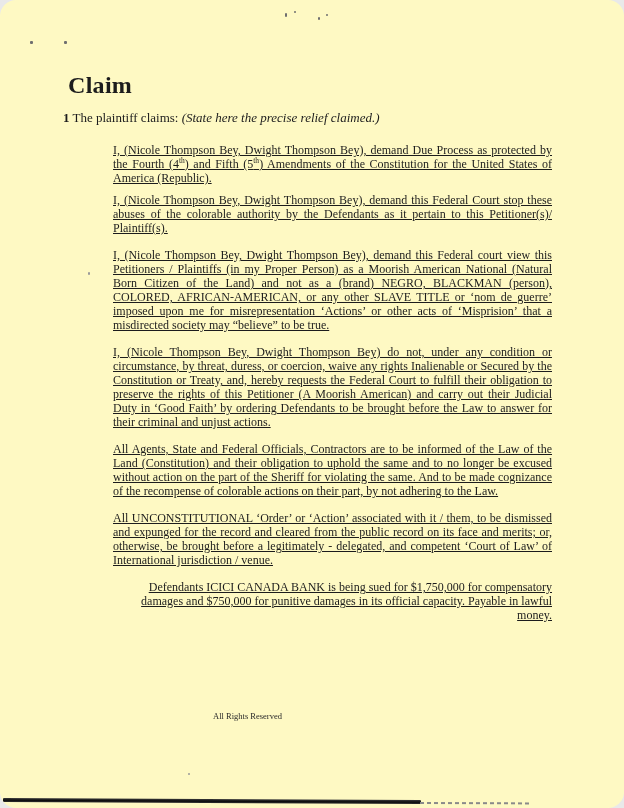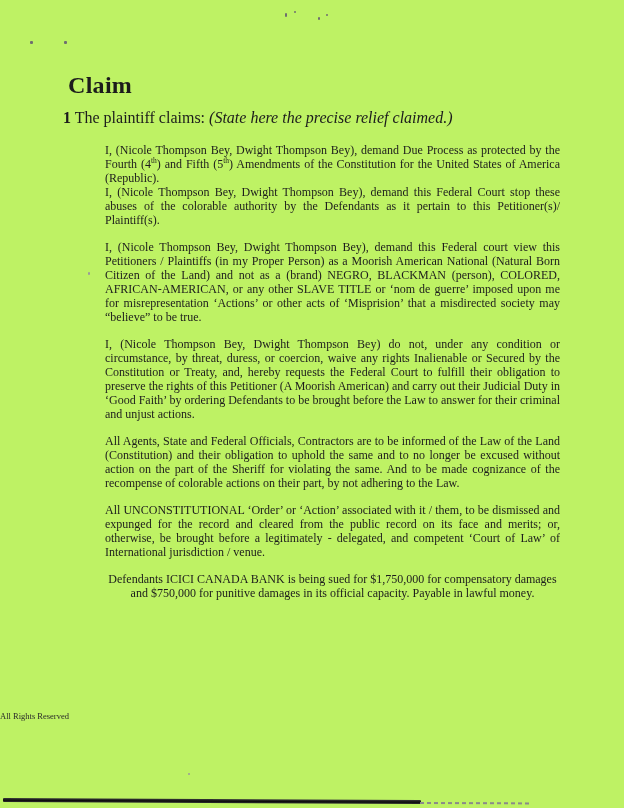--- a/index.html
+++ b/index.html
@@ -5,61 +5,63 @@
   html, body {
     margin: 0;
     padding: 0;
     background: #e9e9e9;
   }
   .page {
     position: relative;
     width: 624px;
     height: 808px;
     margin: 0 auto;
-    background: #bef264;
+    background: #fef9c3;
     color: #1c1c1c;
     font-family: "Liberation Serif", serif;
     overflow: hidden;
+    border-radius: 16px;
   }
   .doc-title {
     margin: 72px 0 0 68px;
     font-size: 24px;
     line-height: 26px;
     font-weight: bold;
     letter-spacing: 0.3px;
   }
   .claim-line {
     margin: 13px 6px 0 63px;
-    font-size: 16px;
+    font-size: 13px;
     line-height: 14px;
   }
   .claim-line .num { font-weight: bold; }
   .claim-line .note { font-style: italic; }
   .body-block {
     margin: 18px 64px 0 105px;
   }
   .body-block p {
-    margin: 0;
+    margin: 8px;
     font-size: 12px;
     line-height: 14px;
     text-align: justify;
+    text-decoration: underline;
   }
   .body-block p.spaced { margin-top: 13px; }
-  .body-block p.ragged { text-align: center; }
+  .body-block p.ragged { text-align: right; }
   sup {
     font-size: 7.5px;
     line-height: 0;
     vertical-align: super;
   }
   .rights-footer {
     position: absolute;
     top: 711px;
     left: 0;
     width: 495px;
-    text-align: left;
+    text-align: center;
     font-size: 8.5px;
     line-height: 10px;
     color: #2a2a2a;
   }
   
   .speck {
     position: absolute;
     background: #6f6f6f;
     border-radius: 1px;
   }

